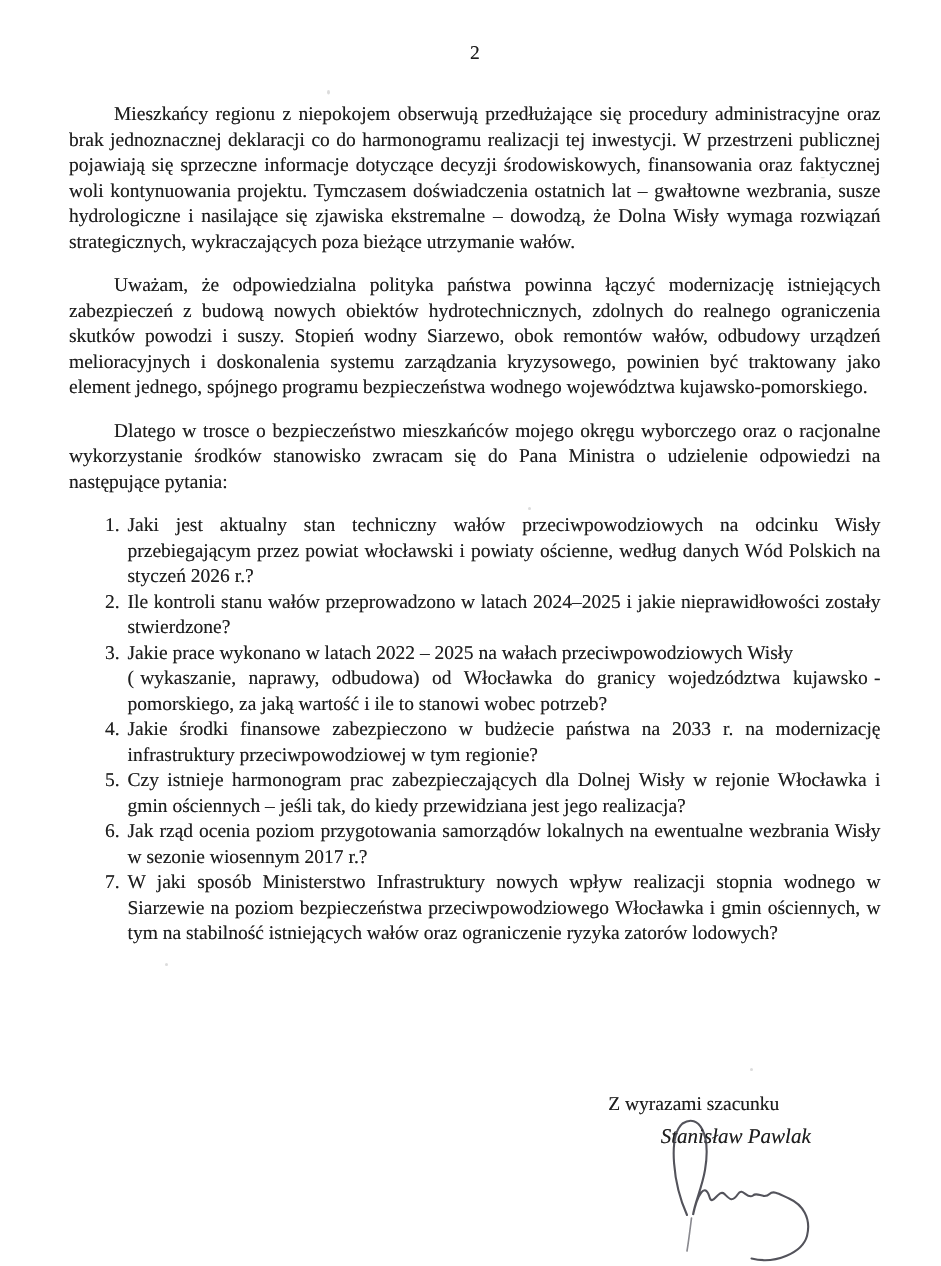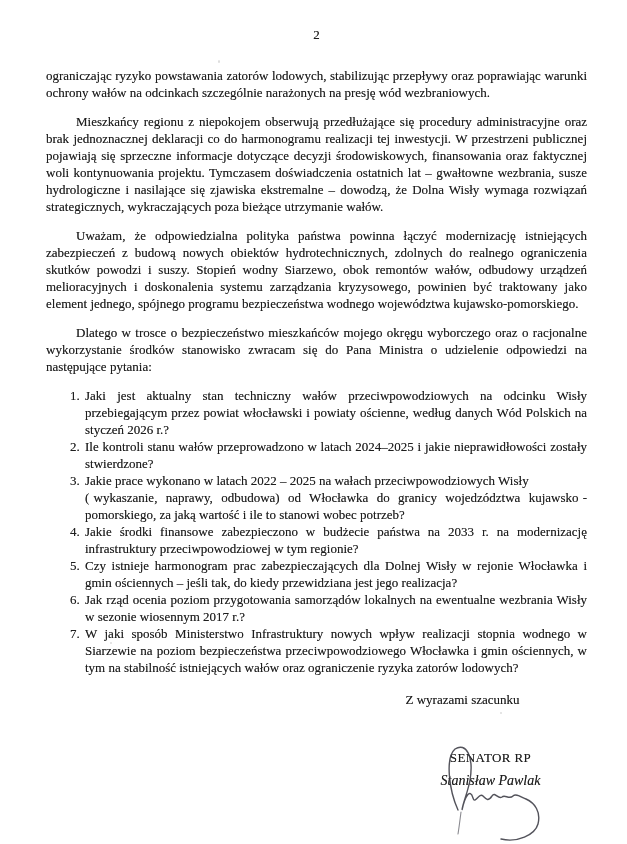--- a/index.html
+++ b/index.html
@@ -56,21 +56,21 @@
     white-space: pre-wrap;
   }
   .closing {
     margin: 26px 0 0 0;
     white-space: pre-wrap;
     text-align: left;
   }
   .signoff {
     position: absolute;
     left: 385px;
-    top: 692px;
+    top: 728px;
     width: 155px;
     font-size: 13px;
     line-height: 16px;
     text-align: center;
     text-shadow: 0 0 0.3px rgba(30,30,30,0.55);
   }
   .salutation {
     display: block;
   }
   .sig-title {
@@ -107,21 +107,20 @@
 </style>
 </head>
 <body>
 
 <div class="page">
 
   <div class="body-text">
 
     <div class="page-number">2</div>
 
-    <p class="para">ograniczając ryzyko powstawania zatorów lodowych, stabilizując przepływy oraz poprawiając warunki ochrony wałów na odcinkach szczególnie narażonych na presję wód wezbraniowych.</p>
     <p class="para indent">Mieszkańcy regionu z niepokojem obserwują przedłużające się procedury administracyjne oraz brak jednoznacznej deklaracji co do harmonogramu realizacji tej inwestycji. W przestrzeni publicznej pojawiają się sprzeczne informacje dotyczące decyzji środowiskowych, finansowania oraz faktycznej woli kontynuowania projektu. Tymczasem doświadczenia ostatnich lat – gwałtowne wezbrania, susze hydrologiczne i nasilające się zjawiska ekstremalne – dowodzą, że Dolna Wisły wymaga rozwiązań strategicznych, wykraczających poza bieżące utrzymanie wałów.</p>
     <p class="para indent">Uważam, że odpowiedzialna polityka państwa powinna łączyć modernizację istniejących zabezpieczeń z budową nowych obiektów hydrotechnicznych, zdolnych do realnego ograniczenia skutków powodzi i suszy. Stopień wodny Siarzewo, obok remontów wałów, odbudowy urządzeń melioracyjnych i doskonalenia systemu zarządzania kryzysowego, powinien być traktowany jako element jednego, spójnego programu bezpieczeństwa wodnego województwa kujawsko-pomorskiego.</p>
     <p class="para indent">Dlatego w trosce o bezpieczeństwo mieszkańców mojego okręgu wyborczego oraz o racjonalne wykorzystanie środków stanowisko zwracam się do Pana Ministra o udzielenie odpowiedzi na następujące pytania:</p>
 
     <ol class="questions">
       <li class="q-row">
         <span class="q-num">1.</span>
         <span class="q-text">Jaki jest aktualny stan techniczny wałów przeciwpowodziowych na odcinku Wisły przebiegającym przez powiat włocławski i powiaty ościenne, według danych Wód Polskich na styczeń 2026 r.?</span>
       </li>
       <li class="q-row">
@@ -149,21 +148,20 @@
         <span class="q-num">7.</span>
         <span class="q-text">W jaki sposób Ministerstwo Infrastruktury nowych wpływ realizacji stopnia wodnego w Siarzewie na poziom bezpieczeństwa przeciwpowodziowego Włocławka i gmin ościennych, w tym na stabilność istniejących wałów oraz ograniczenie ryzyka zatorów lodowych?</span>
       </li>
     </ol>
 
 
   </div>
 
   <div class="signoff">
     <div class="salutation">Z wyrazami szacunku</div>
-    <div class="sig-title">SENATOR RP</div>
     <div class="sig-name">Stanisław Pawlak</div>
   </div>
 
   <svg class="signature-svg" viewBox="0 0 150 102" fill="none" xmlns="http://www.w3.org/2000/svg">
     <path d="M33 68 C 24 48, 20 16, 30 7 C 41 0, 49 14, 45 38 C 43 50, 38 60, 37 68
              C 40 54, 45 46, 48 56 C 50 63, 54 50, 58 54 C 61 57, 63 60, 67 54
              C 70 49, 73 58, 77 55 C 80 52, 84 58, 88 54 C 91 51, 96 55, 101 57
              C 110 61, 116 70, 113 82 C 110 93, 92 101, 76 97" stroke="#3b3b44" stroke-width="1.4" stroke-linecap="round" opacity="0.88"></path>
     <path d="M36 70 C 35 78, 34 86, 33 92" stroke="#3b3b44" stroke-width="1.1" stroke-linecap="round" opacity="0.6"></path>
   </svg>

